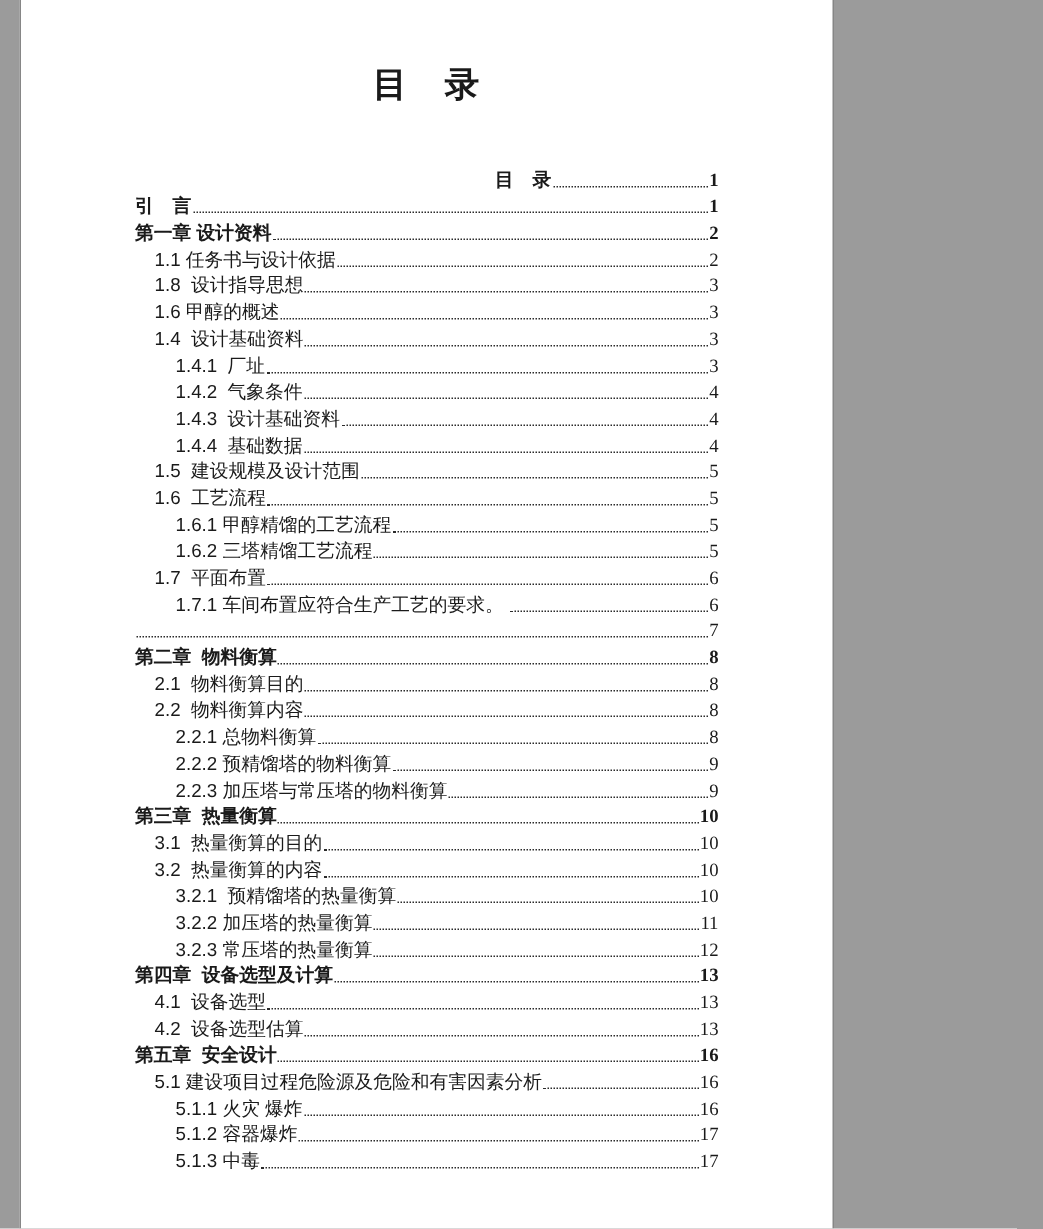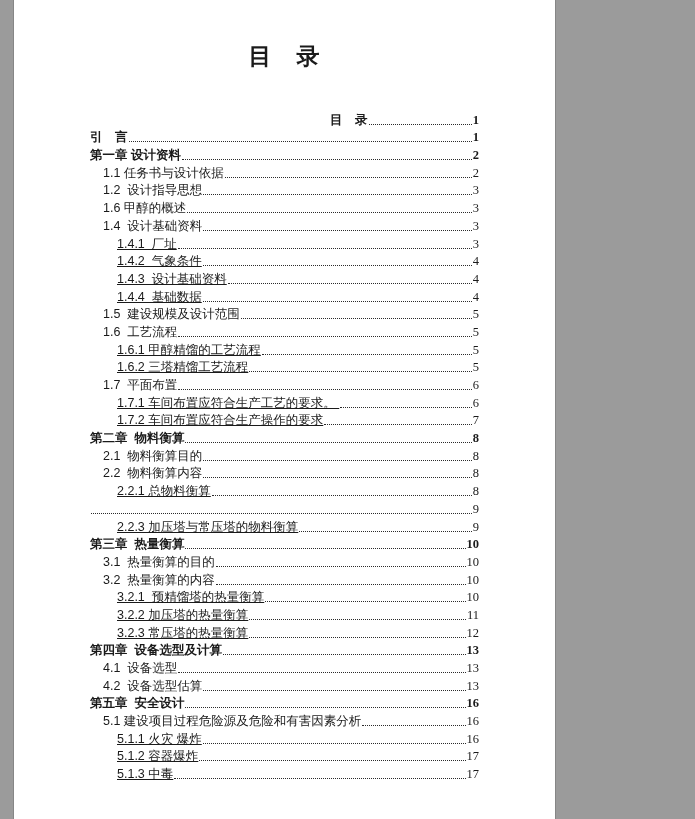--- a/index.html
+++ b/index.html
@@ -35,21 +35,21 @@
     height:17.7px;
     font-size:12.5px;
     color:#1a1a1a;
   }
   .toc-row .label {
     white-space:pre;
     line-height:15px;
     flex:0 0 auto;
   }
   .toc-row.lvl1 .label { padding-left:13px;text-align:right; }
-  .toc-row.lvl2 .label { padding-left:27px;text-decoration:underline; }
+  .toc-row.lvl2 .label { padding-left:27px; }
   .toc-row.lvlc .label { padding-left:240px; }
   .toc-row.bold { font-weight:bold; }
   .dots {
     flex:1 1 auto;
     min-width:8px;
     border-bottom:1.4px dotted #2b2b2b;
     margin:0 1px 3px 1px;
   }
   .pnum {
     flex:0 0 auto;
@@ -78,21 +78,21 @@
         <span class="label">第一章 设计资料</span>
         <span class="dots"></span>
         <span class="pnum">2</span>
       </div>
       <div class="toc-row lvl1">
         <span class="label">1.1 任务书与设计依据</span>
         <span class="dots"></span>
         <span class="pnum">2</span>
       </div>
       <div class="toc-row lvl1">
-        <span class="label">1.2  设计指导思想</span>
+        <span class="label">1.8  设计指导思想</span>
         <span class="dots"></span>
         <span class="pnum">3</span>
       </div>
       <div class="toc-row lvl1">
         <span class="label">1.6 甲醇的概述</span>
         <span class="dots"></span>
         <span class="pnum">3</span>
       </div>
       <div class="toc-row lvl1">
         <span class="label">1.4  设计基础资料</span>
@@ -143,21 +143,20 @@
         <span class="label">1.7  平面布置</span>
         <span class="dots"></span>
         <span class="pnum">6</span>
       </div>
       <div class="toc-row lvl2">
         <span class="label">1.7.1 车间布置应符合生产工艺的要求。 </span>
         <span class="dots"></span>
         <span class="pnum">6</span>
       </div>
       <div class="toc-row lvl2">
-        <span class="label">1.7.2 车间布置应符合生产操作的要求</span>
         <span class="dots"></span>
         <span class="pnum">7</span>
       </div>
       <div class="toc-row bold">
         <span class="label">第二章  物料衡算</span>
         <span class="dots"></span>
         <span class="pnum">8</span>
       </div>
       <div class="toc-row lvl1">
         <span class="label">2.1  物料衡算目的</span>
@@ -168,20 +167,21 @@
         <span class="label">2.2  物料衡算内容</span>
         <span class="dots"></span>
         <span class="pnum">8</span>
       </div>
       <div class="toc-row lvl2">
         <span class="label">2.2.1 总物料衡算</span>
         <span class="dots"></span>
         <span class="pnum">8</span>
       </div>
       <div class="toc-row lvl2">
+        <span class="label">2.2.2 预精馏塔的物料衡算</span>
         <span class="dots"></span>
         <span class="pnum">9</span>
       </div>
       <div class="toc-row lvl2">
         <span class="label">2.2.3 加压塔与常压塔的物料衡算</span>
         <span class="dots"></span>
         <span class="pnum">9</span>
       </div>
       <div class="toc-row bold">
         <span class="label">第三章  热量衡算</span>

